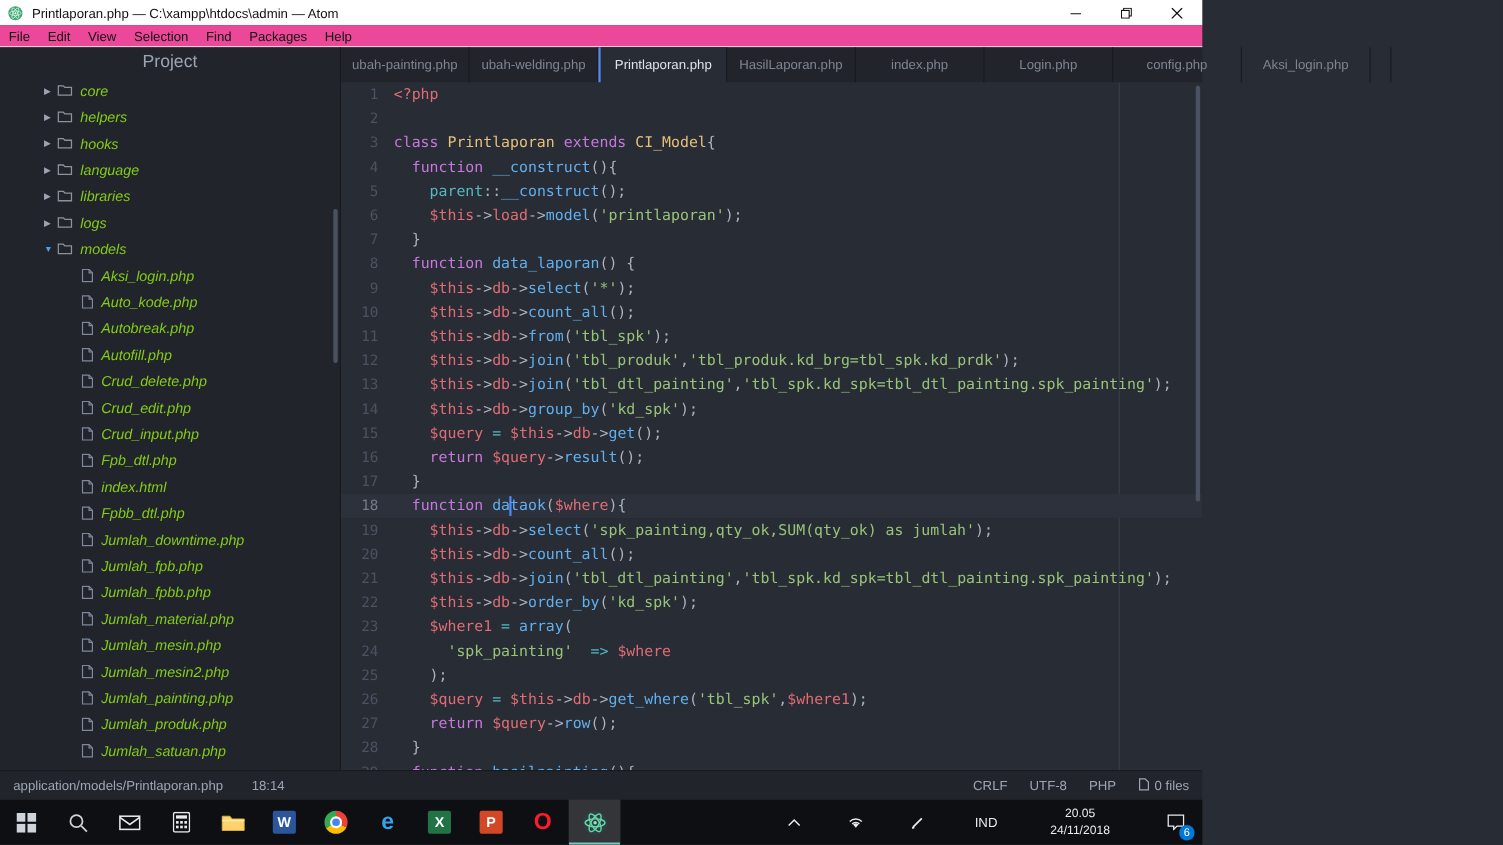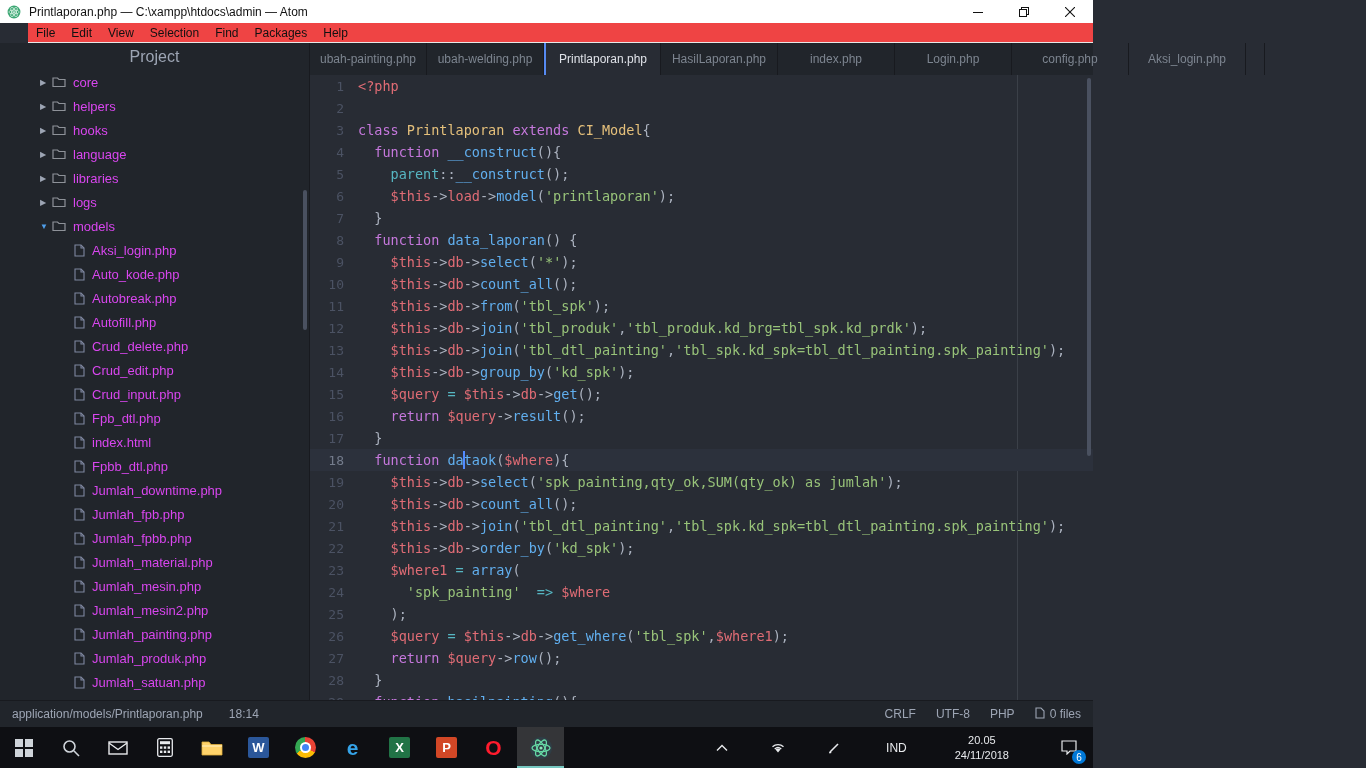--- a/index.html
+++ b/index.html
@@ -8,37 +8,37 @@
   .screen { width:1093px; height:768px; display:flex; flex-direction:column; position:relative; }
 
   
   .titlebar { height:23px; background:#ffffff; display:flex; align-items:center; font-size:12px; color:#111; flex:none; }
   .win-app-icon { width:14px; height:14px; margin:0 8px 0 7px; flex:none; }
   .win-title { flex:1; white-space:nowrap; overflow:hidden; }
   .win-controls { display:flex; height:100%; flex:none; }
   .win-btn { width:46px; height:100%; display:flex; align-items:center; justify-content:center; }
 
   
-  .menubar { height:20px; background:#ef4444; display:flex; align-items:center; font-size:12px; color:#111; flex:none; border-bottom:1px solid #e8e8e8;margin-left:28px; }
+  .menubar { height:20px; background:#ec4899; display:flex; align-items:center; font-size:12px; color:#111; flex:none; border-bottom:1px solid #e8e8e8; }
   .menu-item { padding:0 8px; height:100%; display:flex; align-items:center; cursor:default; }
 
   
   .main { flex:1; display:flex; min-height:0; }
 
   
   .sidebar { width:310px; flex:none; background:#21252b; border-right:1px solid #181a1f; position:relative; overflow:hidden; color:#9da5b4; }
   .project-header { height:27px; display:flex; align-items:center; justify-content:center; font-size:16px; color:#9da5b4; }
   .tree { font-size:13px; }
   .tree-item { height:24px; display:flex; align-items:center; white-space:nowrap; }
   .tree-item.folder { padding-left:40px; }
   .tree-item.file { padding-left:74px; }
   .chev { font-size:8px; width:12px; color:#9da5b4; flex:none; }
   .chev.down { color:#4f9eea; }
   .t-ico { margin-right:7px; flex:none; display:inline-flex; }
-  .t-label { color:#d946ef; }
+  .t-label { color:#84cc16;font-style:italic; }
   .tree-scrollbar { position:absolute; right:2px; top:147px; width:4px; height:140px; background:#4a5160; border-radius:2px; }
 
   
   .editor-col { flex:1; display:flex; flex-direction:column; min-width:0; }
   .tabbar { height:32px; background:#21252b; display:flex; flex:none; }
   .tab { width:117px; flex:none; display:flex; align-items:center; justify-content:center; font-size:12px; color:#7d8590; border-right:1px solid #181a1f; overflow:hidden; white-space:nowrap; }
   .tab.active { background:#282c34; color:#dfe2e8; border-left:2px solid #568af2; }
   .tab:last-child { flex:1; justify-content:flex-start; padding-left:18px; }
 
   .editor { flex:1; position:relative; background:#282c34; overflow:hidden;

